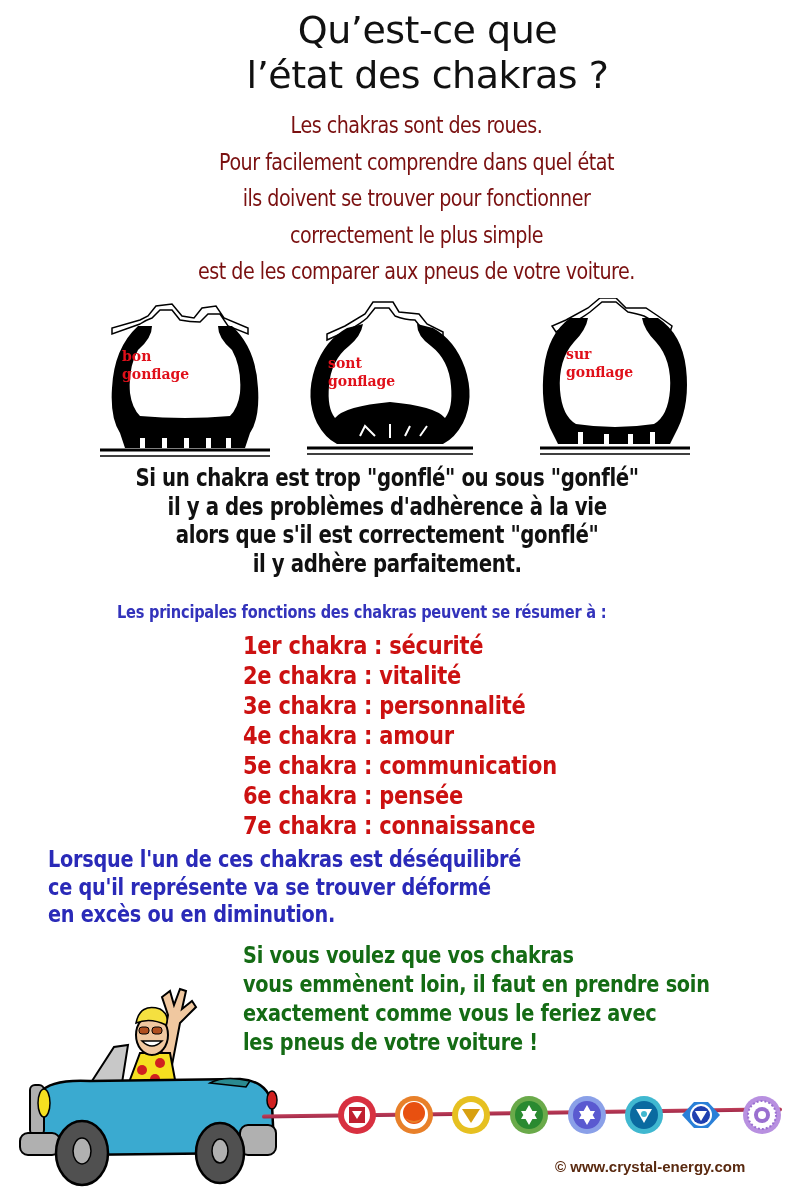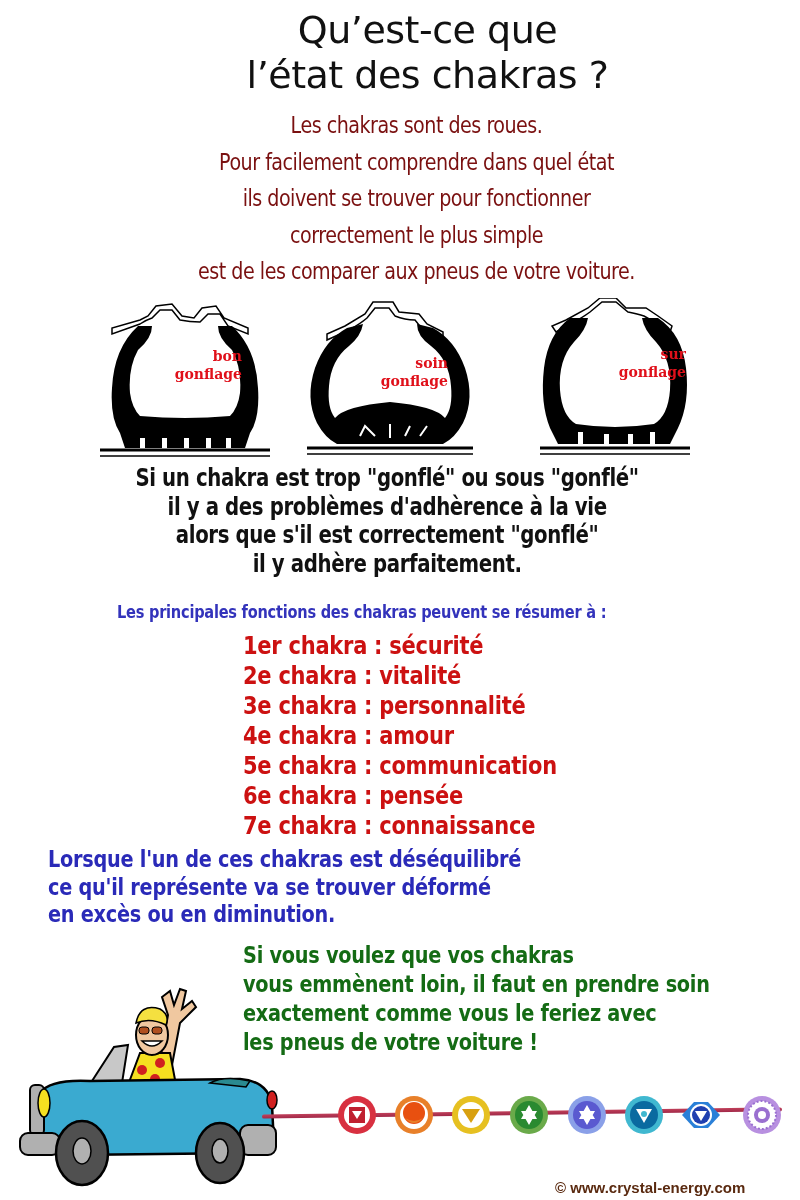--- a/index.html
+++ b/index.html
@@ -2,33 +2,33 @@
 <html><head>
   <meta charset="utf-8">
   <style>
     html, body { margin: 0; padding: 0; background: #ffffff; }
     body { width: 800px; height: 1200px; position: relative; overflow: hidden; font-family: "DejaVu Sans", sans-serif; }
     .abs { position: absolute; }
     .title { left: 0; width: 855px; top: 8px; text-align: center; font-family: "DejaVu Sans", sans-serif; font-size: 38px; line-height: 45px; color: #111; font-weight: normal; letter-spacing: -0.5px; }
     .intro { left: 0; width: 980px; top: 107px; text-align: center; font-size: 22.5px; line-height: 36.5px; color: #7a1010; letter-spacing: -0.6px; transform: scaleX(0.85); transform-origin: 0 0; }
     .intro div { white-space: nowrap; }
     .tire { position: absolute; top: 298px; width: 170px; height: 160px; }
-    .tire-label { position: absolute; text-align: right; color: #e0101a; font-family: "DejaVu Serif", serif; font-weight: bold; font-size: 14px; line-height: 18px; width: 120px; }
+    .tire-label { position: absolute; text-align: left; color: #e0101a; font-family: "DejaVu Serif", serif; font-weight: bold; font-size: 14px; line-height: 18px; width: 120px; }
     .bold-block { left: 0; width: 980px; top: 464px; text-align: center; color: #111; font-weight: bold; font-size: 25px; line-height: 28.5px; letter-spacing: -0.5px; transform: scaleX(0.79); transform-origin: 0 0; }
     .bold-block div { white-space: nowrap; }
     .functions-intro { left: 117px; top: 601px; color: #3333bb; font-weight: bold; font-size: 18px; line-height: 22px; white-space: nowrap; transform: scaleX(0.81); transform-origin: 0 0; letter-spacing: -0.3px; }
     .chakra-list { left: 243px; top: 631px; color: #cc1111; font-weight: bold; font-size: 25px; line-height: 30px; transform: scaleX(0.84); transform-origin: 0 0; letter-spacing: -0.3px; }
     .chakra-list div { white-space: nowrap; }
     .blue-block { left: 48px; top: 846px; color: #2a2ab8; font-weight: bold; font-size: 23.5px; line-height: 27.5px; transform: scaleX(0.82); transform-origin: 0 0; letter-spacing: -0.3px; }
     .blue-block div { white-space: nowrap; }
     .green-block { left: 243px; top: 941px; color: #146b14; font-weight: bold; font-size: 23.5px; line-height: 29px; transform: scaleX(0.82); transform-origin: 0 0; letter-spacing: -0.3px; }
     .green-block div { white-space: nowrap; }
     .rope { left: 262px; top: 1111px; width: 520px; height: 4px; background: linear-gradient(#c0405a, #a02848); transform: rotate(-0.8deg); border-radius: 2px; }
     .chakra-sym { position: absolute; top: 1094px; width: 42px; height: 42px; }
-    .copyright { left: 555px; top: 1158px; color: #5a2a10; font-weight: bold; font-size: 15px; white-space: nowrap; font-family: "Liberation Sans", sans-serif; margin-top: 21px; }
+    .copyright { left: 555px; top: 1158px; color: #5a2a10; font-weight: bold; font-size: 15px; white-space: nowrap; font-family: "Liberation Sans", sans-serif; }
     .car { left: 10px; top: 975px; width: 270px; height: 220px; }
   </style>
 </head>
 <body>
 
 <div class="abs title">
   <div>Qu’est-ce que</div>
   <div>l’état des chakras ?</div>
 </div>
 
@@ -60,21 +60,21 @@
 
 <div class="tire" style="left:305px;">
   <svg width="170" height="160" viewBox="0 0 170 160">
     <path d="M2 150 L168 150" stroke="#000" stroke-width="3"></path>
     <path d="M2 156 L168 156" stroke="#000" stroke-width="1.5"></path>
     <path d="M40 28 L22 36 L22 42 L44 32 Q55 26 62 20 L70 10 L84 10 L90 18 Q100 22 110 22 L118 32 L138 40 L138 34 L122 26 L114 16 L94 14 L88 4 L68 4 L60 16 Z" fill="#fff" stroke="#000" stroke-width="1.5"></path>
     <path d="M42 30 Q20 42 10 70 Q0 100 12 125 Q20 140 32 146 L138 146 Q150 140 158 125 Q170 100 160 70 Q150 42 128 30 L112 26 Q112 38 126 48 Q144 62 146 88 Q148 110 140 120 Q130 108 85 104 Q40 108 30 120 Q22 110 24 88 Q26 62 44 48 Q56 38 58 26 Z" fill="#000"></path>
     <path d="M55 138 L60 128 L70 138 M85 140 L85 126 M100 138 L105 128 M115 138 L122 128" stroke="#fff" stroke-width="2" fill="none"></path>
   </svg>
   <div class="tire-label" style="left:23px; top:56px;">
-    <div>soin</div>
+    <div>sont</div>
     <div>gonflage</div>
   </div>
 </div>
 
 <div class="tire" style="left:530px;">
   <svg width="170" height="160" viewBox="0 0 170 160">
     <path d="M10 150 L160 150" stroke="#000" stroke-width="3"></path>
     <path d="M10 156 L160 156" stroke="#000" stroke-width="1.5"></path>
     <path d="M36 22 L22 28 L26 34 L40 26 Q52 20 60 14 L72 4 L86 4 L98 14 Q108 16 114 18 L128 26 L140 34 L142 28 L128 18 L116 10 L96 10 L86 0 L70 0 L58 10 Z" fill="#fff" stroke="#000" stroke-width="1.5"></path>
     <path d="M40 20 Q18 36 14 70 Q10 105 20 130 L28 146 L140 146 L148 130 Q160 105 156 70 Q152 36 128 20 L112 20 Q114 32 126 44 Q142 62 140 92 Q138 118 124 126 Q85 132 46 126 Q32 118 30 92 Q28 62 44 44 Q56 32 58 20 Z" fill="#000"></path>

